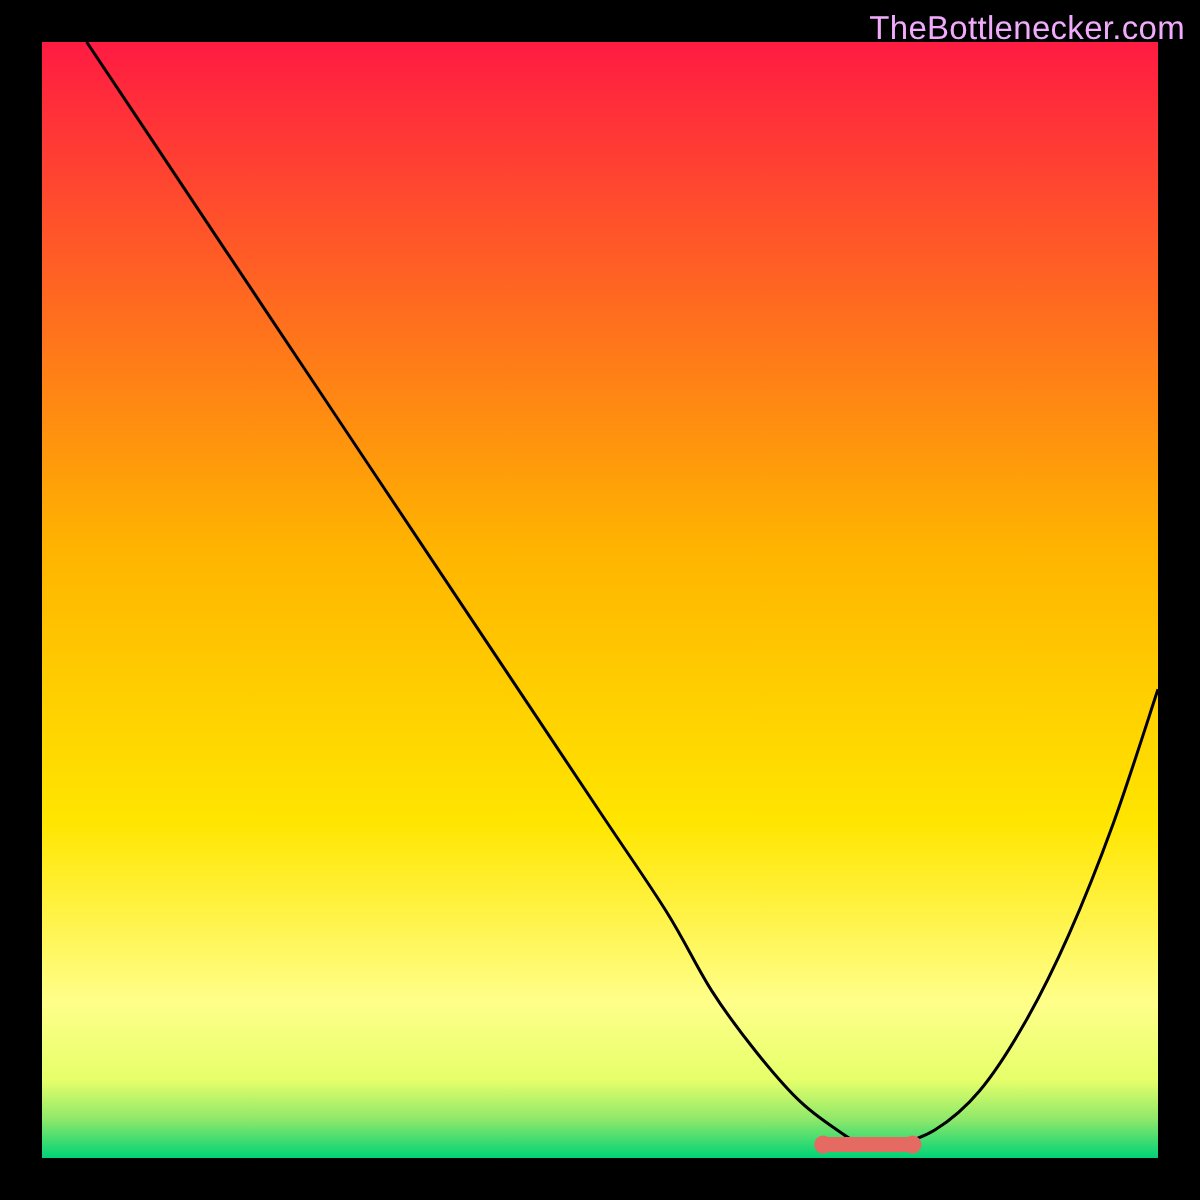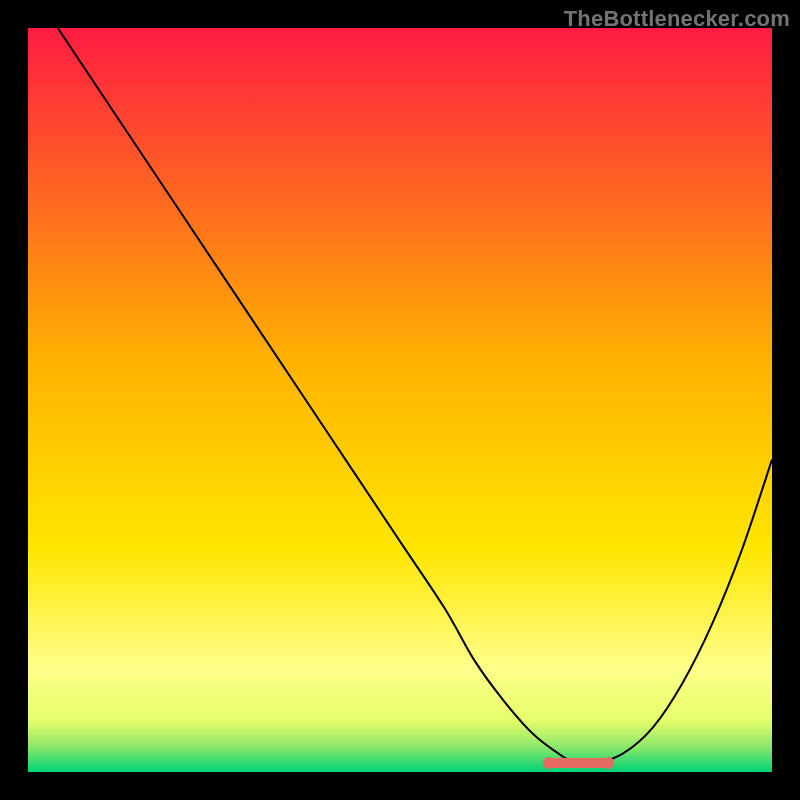--- a/index.html
+++ b/index.html
@@ -21,23 +21,23 @@
     position: absolute;
     left: 28px;
     top: 28px;
     width: 744px;
     height: 744px;
   }
   #attribution {
     position: absolute;
     top: 6px;
     right: 10px;
-    color: #737373;
+    color: #f0abfc;
     font-size: 22px;
-    font-weight: 700;
+    font-weight: 400;
     letter-spacing: 0.2px;
   }
 </style>
 </head>
 <body>
 
 <div id="wrap">
   <div id="attribution">TheBottlenecker.com</div>
   <svg id="plot" viewBox="0 0 744 744" preserveAspectRatio="none">
     <defs>

